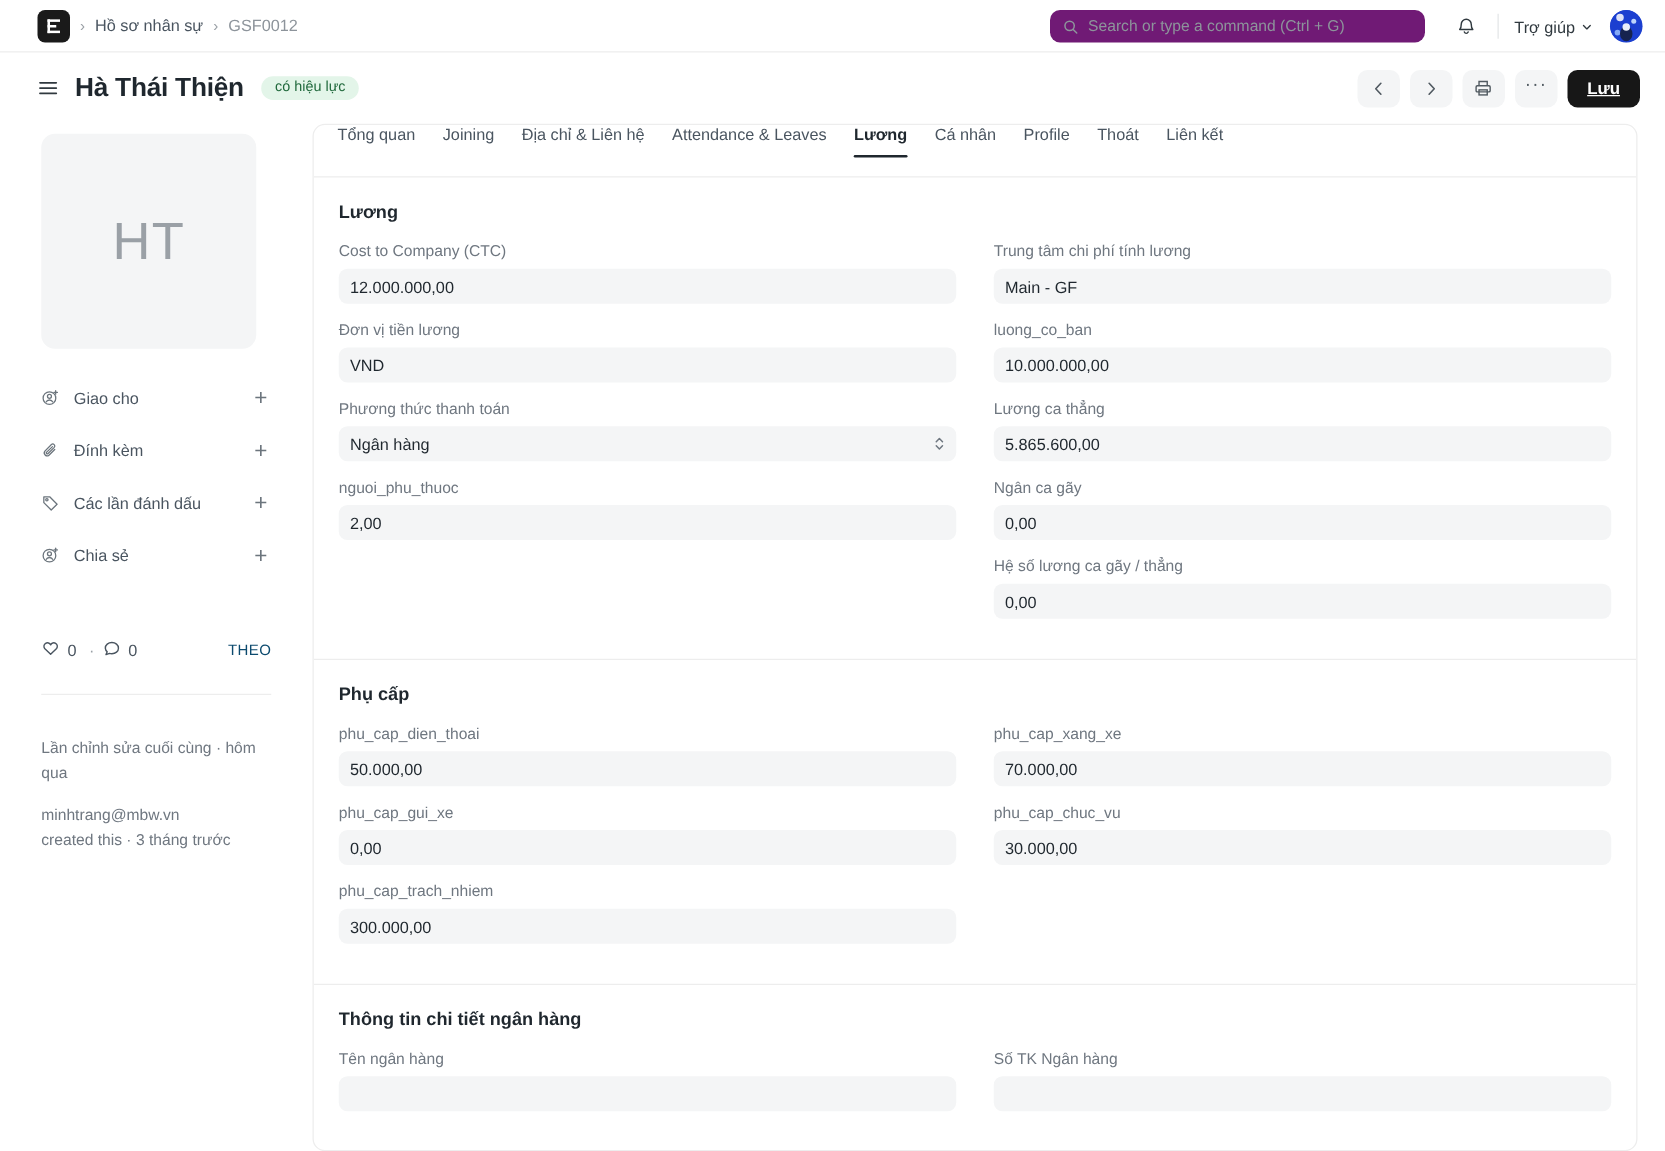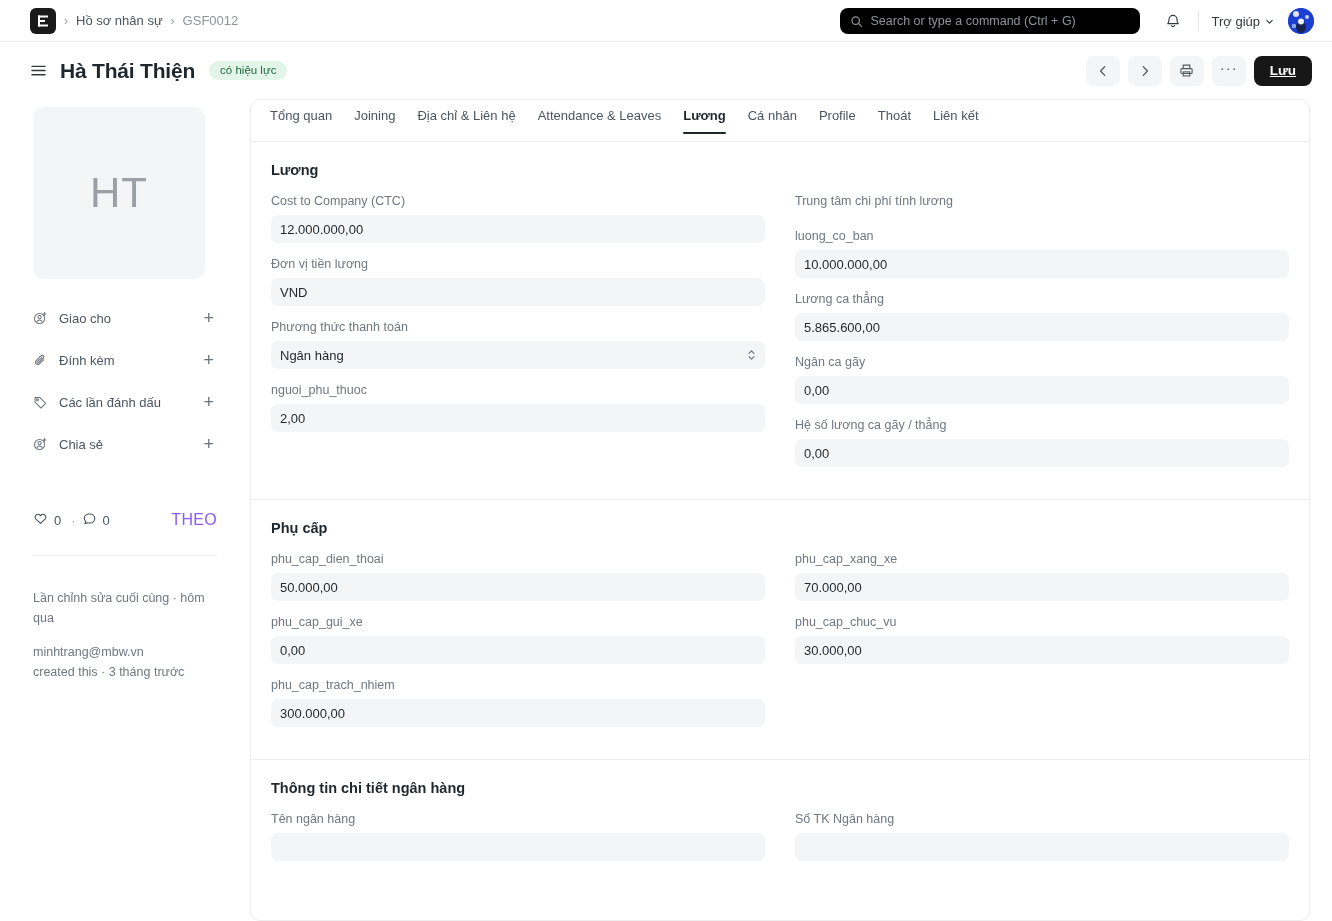--- a/index.html
+++ b/index.html
@@ -30,21 +30,21 @@
   .logo svg { display:block; }
   .bc-sep { color: #9aa0a6; font-size: 12px; margin: 0 8px; }
   .bc-item { font-size: 13px; color: #4a5560; text-decoration: none; white-space: nowrap; }
   .bc-item.current { color: #8d949b; }
 
   .nav-right {
     position: absolute; right: 18px; top: 0; height: 42px;
     display: flex; align-items: center; gap: 0;
   }
   .searchbox {
-    width: 300px; height: 26px; border-radius: 8px; background: #000000;
+    width: 300px; height: 26px; border-radius: 8px; background: #701a75;
     display: flex; align-items: center; padding: 0 10px; gap: 7px;
     margin-right: 20px;
   }
   .searchbox .ph { font-size: 12.5px; color: #8d949b; }
   .bell { width: 26px; height:26px; display:flex; align-items:center; justify-content:center; cursor:pointer;}
   .nav-divider { width:1px; height:20px; background:#e4e6e8; margin:0 12px; }
   .help { font-size: 13px; color: #30393f; display:flex; align-items:center; gap:5px; cursor:pointer; }
   .avatar-nav {
     width: 26px; height: 26px; border-radius: 50%;
     margin-left: 14px; overflow: hidden; flex: 0 0 auto;
@@ -92,32 +92,32 @@
   .side-row .ic { width: 20px; display: flex; align-items: center; color: #6c757d; }
   .side-row .lbl { font-size: 13px; color: #4a5560; margin-left: 6px; flex: 1; }
   .side-row .plus { color: #6c757d; font-size: 18px; line-height: 1; padding-right: 3px; }
 
   .side-sep { height: 1px; background: #ededed; margin: 14px 0 0 0; }
   .social-row {
     display: flex; align-items: center; height: 42px; font-size: 13px; color: #4a5560;
   }
   .social-row .cnt { margin: 0 4px 0 6px; }
   .social-row .dot { margin: 0 6px; color: #9aa0a6; }
-  .follow { margin-left: auto; font-size: 16px; color: #8b5cf6; letter-spacing:0.3px; cursor:pointer; }
+  .follow { margin-left: auto; font-size: 12px; color: #0c4a6e; letter-spacing:0.3px; cursor:pointer; }
   .meta { font-size: 12.5px; color: #6f7780; line-height: 20px; margin-top: 32px; }
   .meta .blk { margin-bottom: 14px; }
 
   
   .main { flex: 1; padding-right: 22px; }
   .card {
     border: 1px solid #ededed; border-radius: 10px; background: #fff;
     height: 100%; overflow: hidden; display: flex; flex-direction: column;
   }
   .tabs {
-    display: flex; align-items: center; height: 42px;
+    display: flex; align-items: flex-start; height: 42px;
     border-bottom: 1px solid #ededed; padding: 0 8px;
     flex: 0 0 auto;
   }
   .tab {
     font-size: 13px; color: #4a5560; padding: 0 11px 10px; cursor: pointer;
     position: relative; white-space: nowrap;
   }
   .tab.active { color: #1f272e; font-weight: 700; }
   .tab.active:after {
     content:""; position: absolute; left: 11px; right: 11px; bottom: -1px;
@@ -357,20 +357,21 @@
               </div>
               <div class="field">
                 <label>nguoi_phu_thuoc</label>
                 <div class="ctrl">2,00</div>
               </div>
             </div>
 
             <div class="col">
               <div class="field">
                 <label>Trung tâm chi phí tính lương</label>
+                <div class="ctrl">Main - GF</div>
               </div>
               <div class="field">
                 <label>luong_co_ban</label>
                 <div class="ctrl">10.000.000,00</div>
               </div>
               <div class="field">
                 <label>Lương ca thẳng</label>
                 <div class="ctrl">5.865.600,00</div>
               </div>
               <div class="field">

